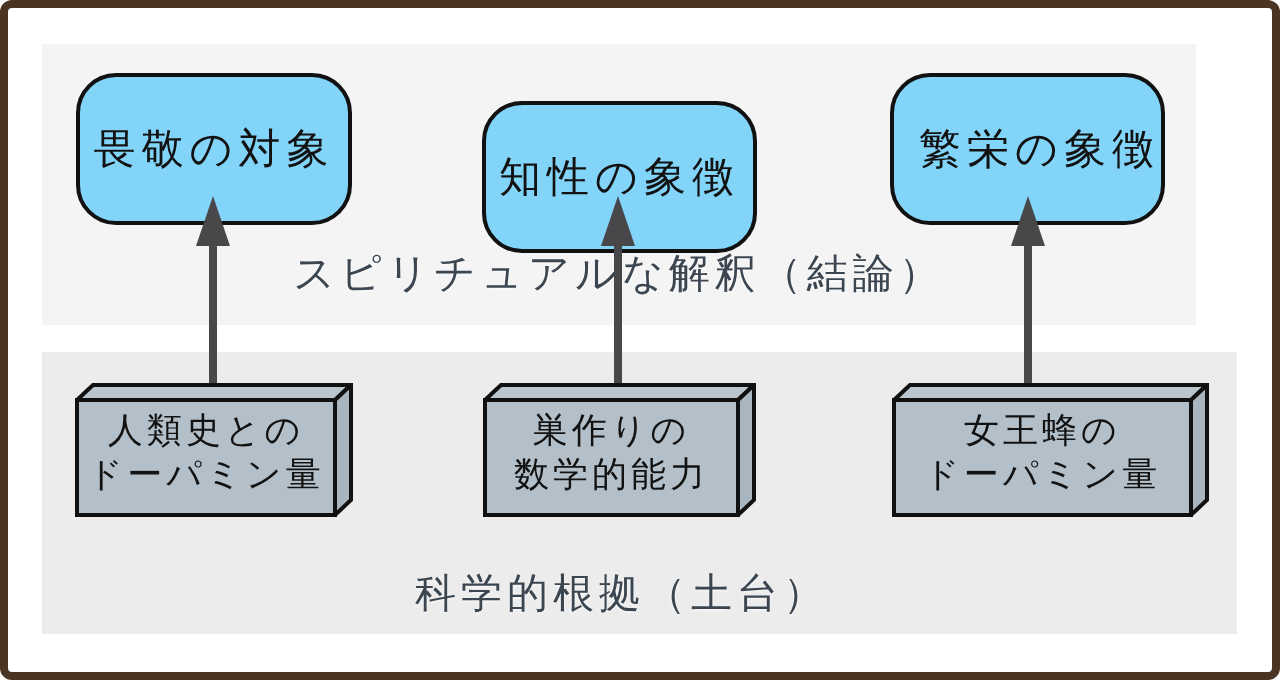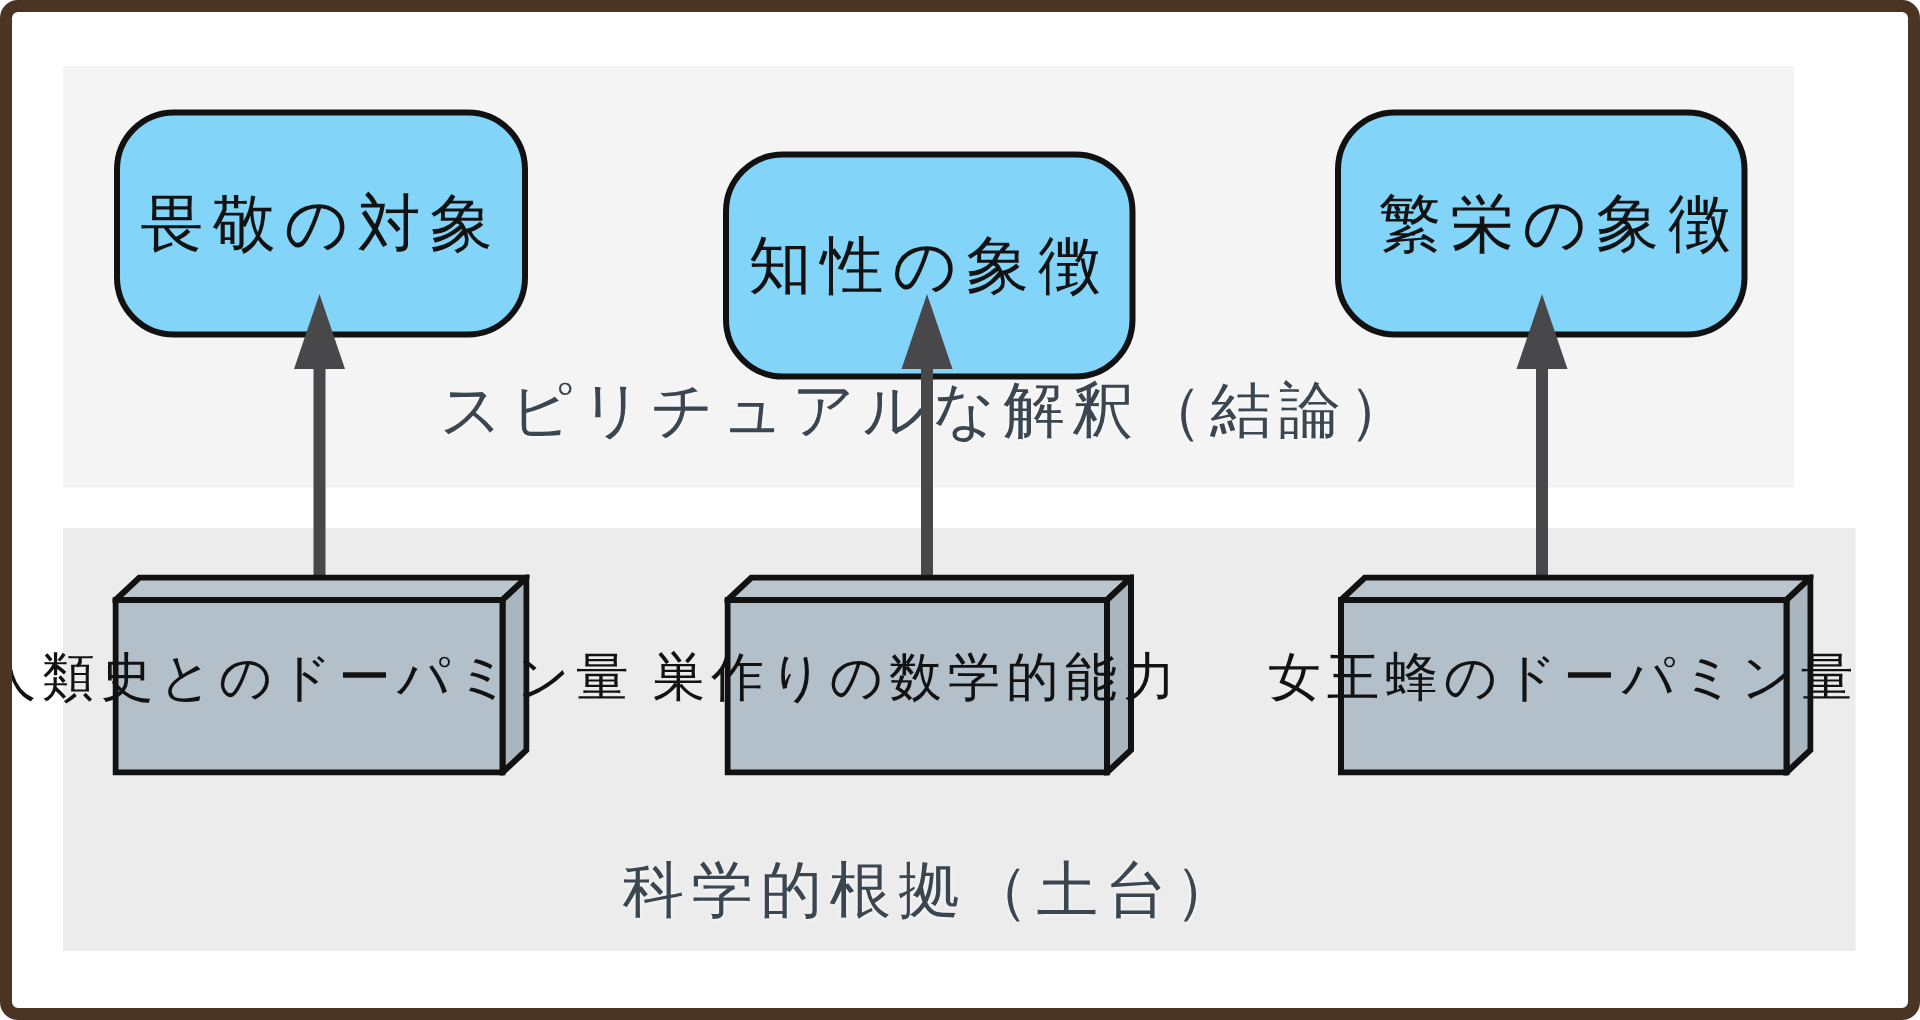--- a/index.html
+++ b/index.html
@@ -62,21 +62,21 @@
   .arrow-2{left:601px;}
   .arrow-3{left:1011px;}
   .box3d{position:absolute;top:383px;height:134px;z-index:4;}
   .box3d-1{left:75px;width:278px;}
   .box3d-2{left:483px;width:312px;}
   .box3d-3{left:892px;width:376px;}
   .box3d svg{position:absolute;left:0;top:0;display:block;}
   .box3d .face-text{
     position:absolute;left:2px;top:17px;height:115px;
     box-sizing:border-box;padding-bottom:12px;
-    display:flex;align-items:center;justify-content:center;
+    display:flex;flex-direction:column;align-items:center;justify-content:center;
     font-size:35px;line-height:44px;letter-spacing:4px;color:var(--ink);
     white-space:nowrap;z-index:1;
   }
   .box3d-1 .face-text{width:258px;}
   .box3d-2 .face-text{width:253px;}
   .box3d-3 .face-text{width:297px;}
 </style>
 </head>
 <body>
 

